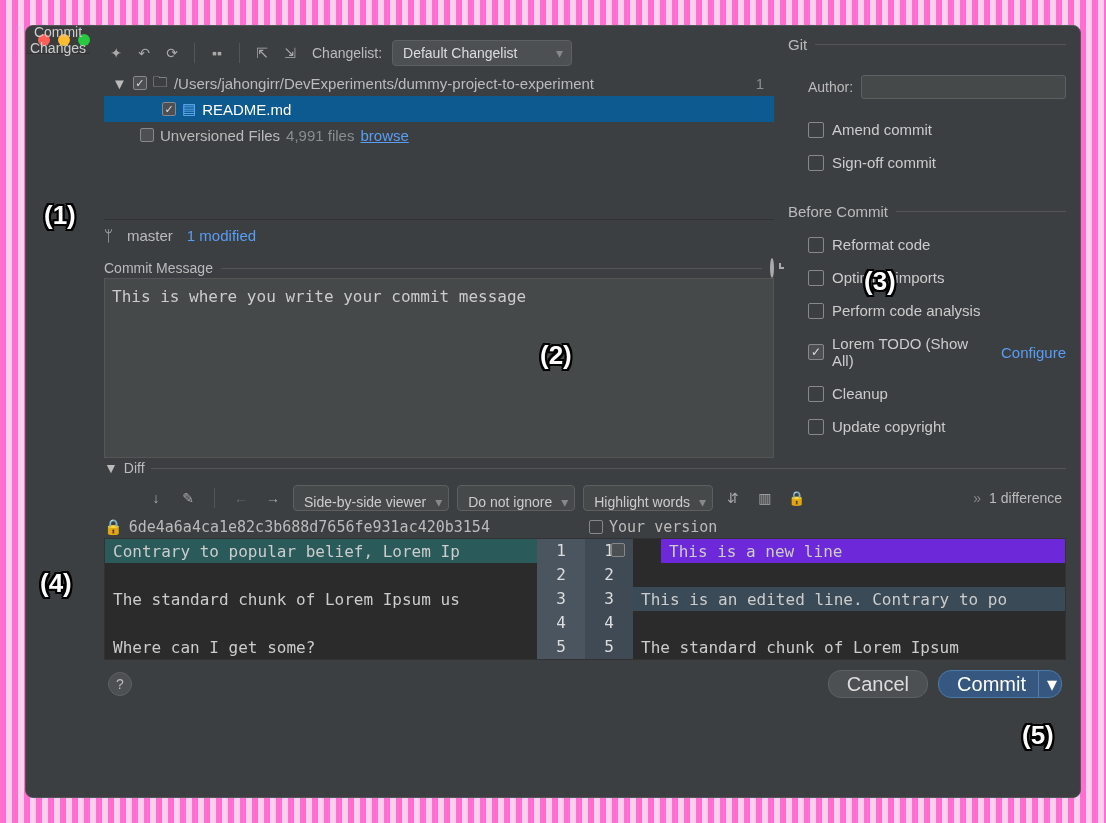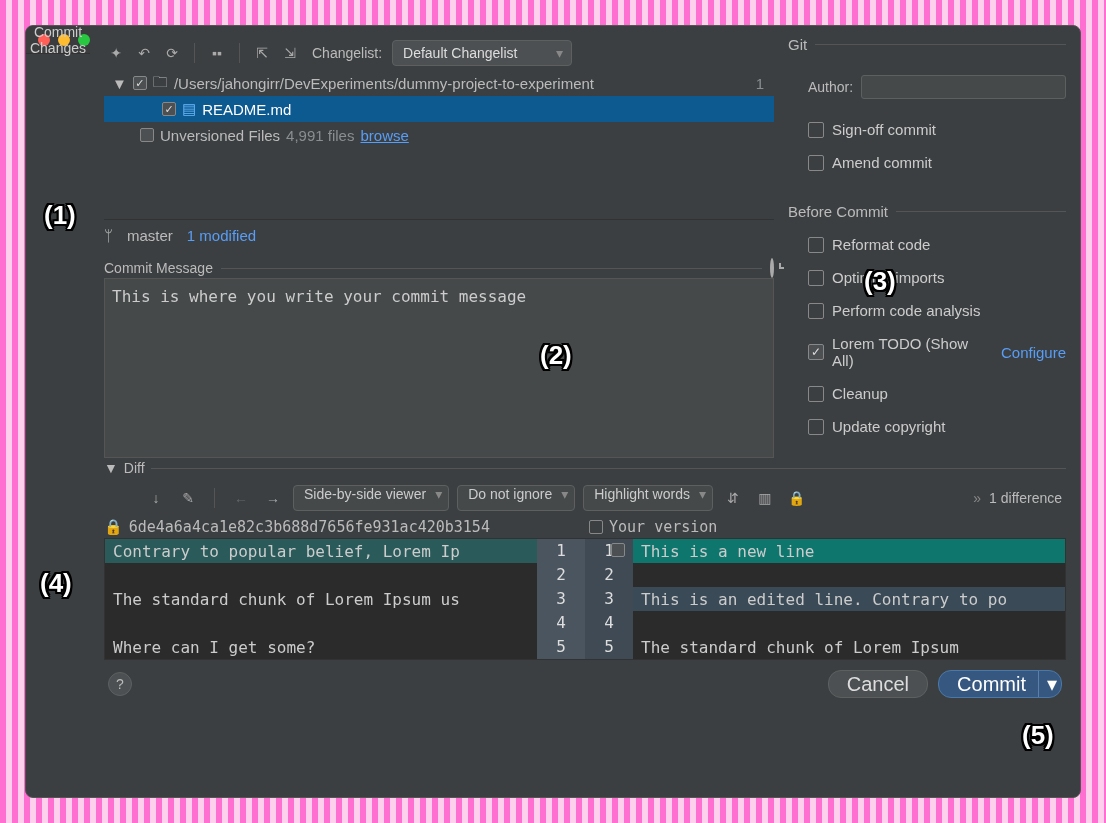--- a/index.html
+++ b/index.html
@@ -69,30 +69,30 @@
   .formrow { display:flex; align-items:center; gap:8px; margin: 10px 0 18px 20px; }
   .input { background:#45494a; border:1px solid #5e6060; border-radius:3px; height:24px; flex:1; }
   .opt { display:flex; align-items:center; gap:8px; margin: 4px 0 12px 20px; font-size:15px; color:#ccc; }
   .opt .cb { width:16px;height:16px;border:1px solid #888;border-radius:2px;display:inline-flex;align-items:center;justify-content:center;font-size:12px;}
   .opt .cb.checked { background:#4c5052; }
   .opt .cb.checked::after { content:"✓"; color:#ddd; }
   .diff-section { margin-top: 2px; }
   .diff-header { display:flex;align-items:center;gap:6px;color:#bbb;font-size:14px; margin-bottom:4px; }
   .diff-header .line { flex:1;height:1px;background:#555; }
   .diff-toolbar { display:flex; align-items:center; gap:8px; height:36px; }
-  .chip { background:#45494a;border:1px solid #5e6060;border-radius:4px;height:26px;padding:0 22px 0 10px;color:#ccc;display:flex;align-items:flex-start;position:relative;font-size:14px; }
+  .chip { background:#45494a;border:1px solid #5e6060;border-radius:4px;height:26px;padding:0 22px 0 10px;color:#ccc;display:flex;align-items:flex-end;position:relative;font-size:14px; }
   .chip .caret { position:absolute;right:6px;color:#888; }
   .diff-topline { display:flex; align-items:center; gap:8px; color:#bbb;font-family:Menlo,monospace;font-size:15px;height:22px; }
   .diff-topline .half { flex:1; display:flex;align-items:center;gap:6px; }
   .diff-body { display:flex; font-family:Menlo,monospace; font-size:16px; color:#ccc; border:1px solid #323232; }
   .pane { flex:1; background:#2b2b2b; }
   .dline{height:24px;display:flex;align-items:center;padding:0 8px;white-space:nowrap;overflow:hidden;}
   .dline.mod { background:#2a5a5a;}
   .dline.mod-r { background:#3a4a56;}
-  .dline.add { background:#0f766e;}
+  .dline.add { background:#6d28d9;margin-left:28px;}
   .dlinegut{height:24px;line-height:24px;}
   .gutbox{display:flex;}
   .gutcol{width:48px;background:#4a5560;text-align:center;color:#ddd;}
   .gutcol.r{background:#3f4a55;}
   .footer { display:flex; align-items:center; justify-content:space-between; padding: 10px 4px 4px; }
   .btn { background:#4c5052;border:1px solid #5e6060;border-radius:13px;height:28px;padding:0 18px;color:#ddd;display:inline-flex;align-items:center;font-size:20px; }
   .btn.primary { background:#365880;border-color:#4a78a8;color:#fff; }
   .btn.split { padding-right:4px; }
   .btn.split .caret { margin-left:12px;border-left:1px solid #5a7fa8;padding-left:8px;height:100%;display:flex;align-items:center; }
   .help { width:24px;height:24px;border-radius:50%;background:#4c5052;border:1px solid #5e6060;display:flex;align-items:center;justify-content:center;color:#bbb; }
@@ -189,25 +189,25 @@
         <div class="group-title">
           <span>Git</span>
           <span class="line"></span>
         </div>
         <div class="formrow">
           <span>Author:</span>
           <div class="input"></div>
         </div>
         <div class="opt">
           <span class="cb"></span>
+          <span>Amend commit</span>
+        </div>
+        <div class="opt">
+          <span class="cb"></span>
           <span>Sign-off commit</span>
-        </div>
-        <div class="opt">
-          <span class="cb"></span>
-          <span>Amend commit</span>
         </div>
 
         <div class="group-title" style="margin-top:20px;">
           <span>Before Commit</span>
           <span class="line"></span>
         </div>
         <div class="opt">
           <span class="cb"></span>
           <span>Reformat code</span>
         </div>

